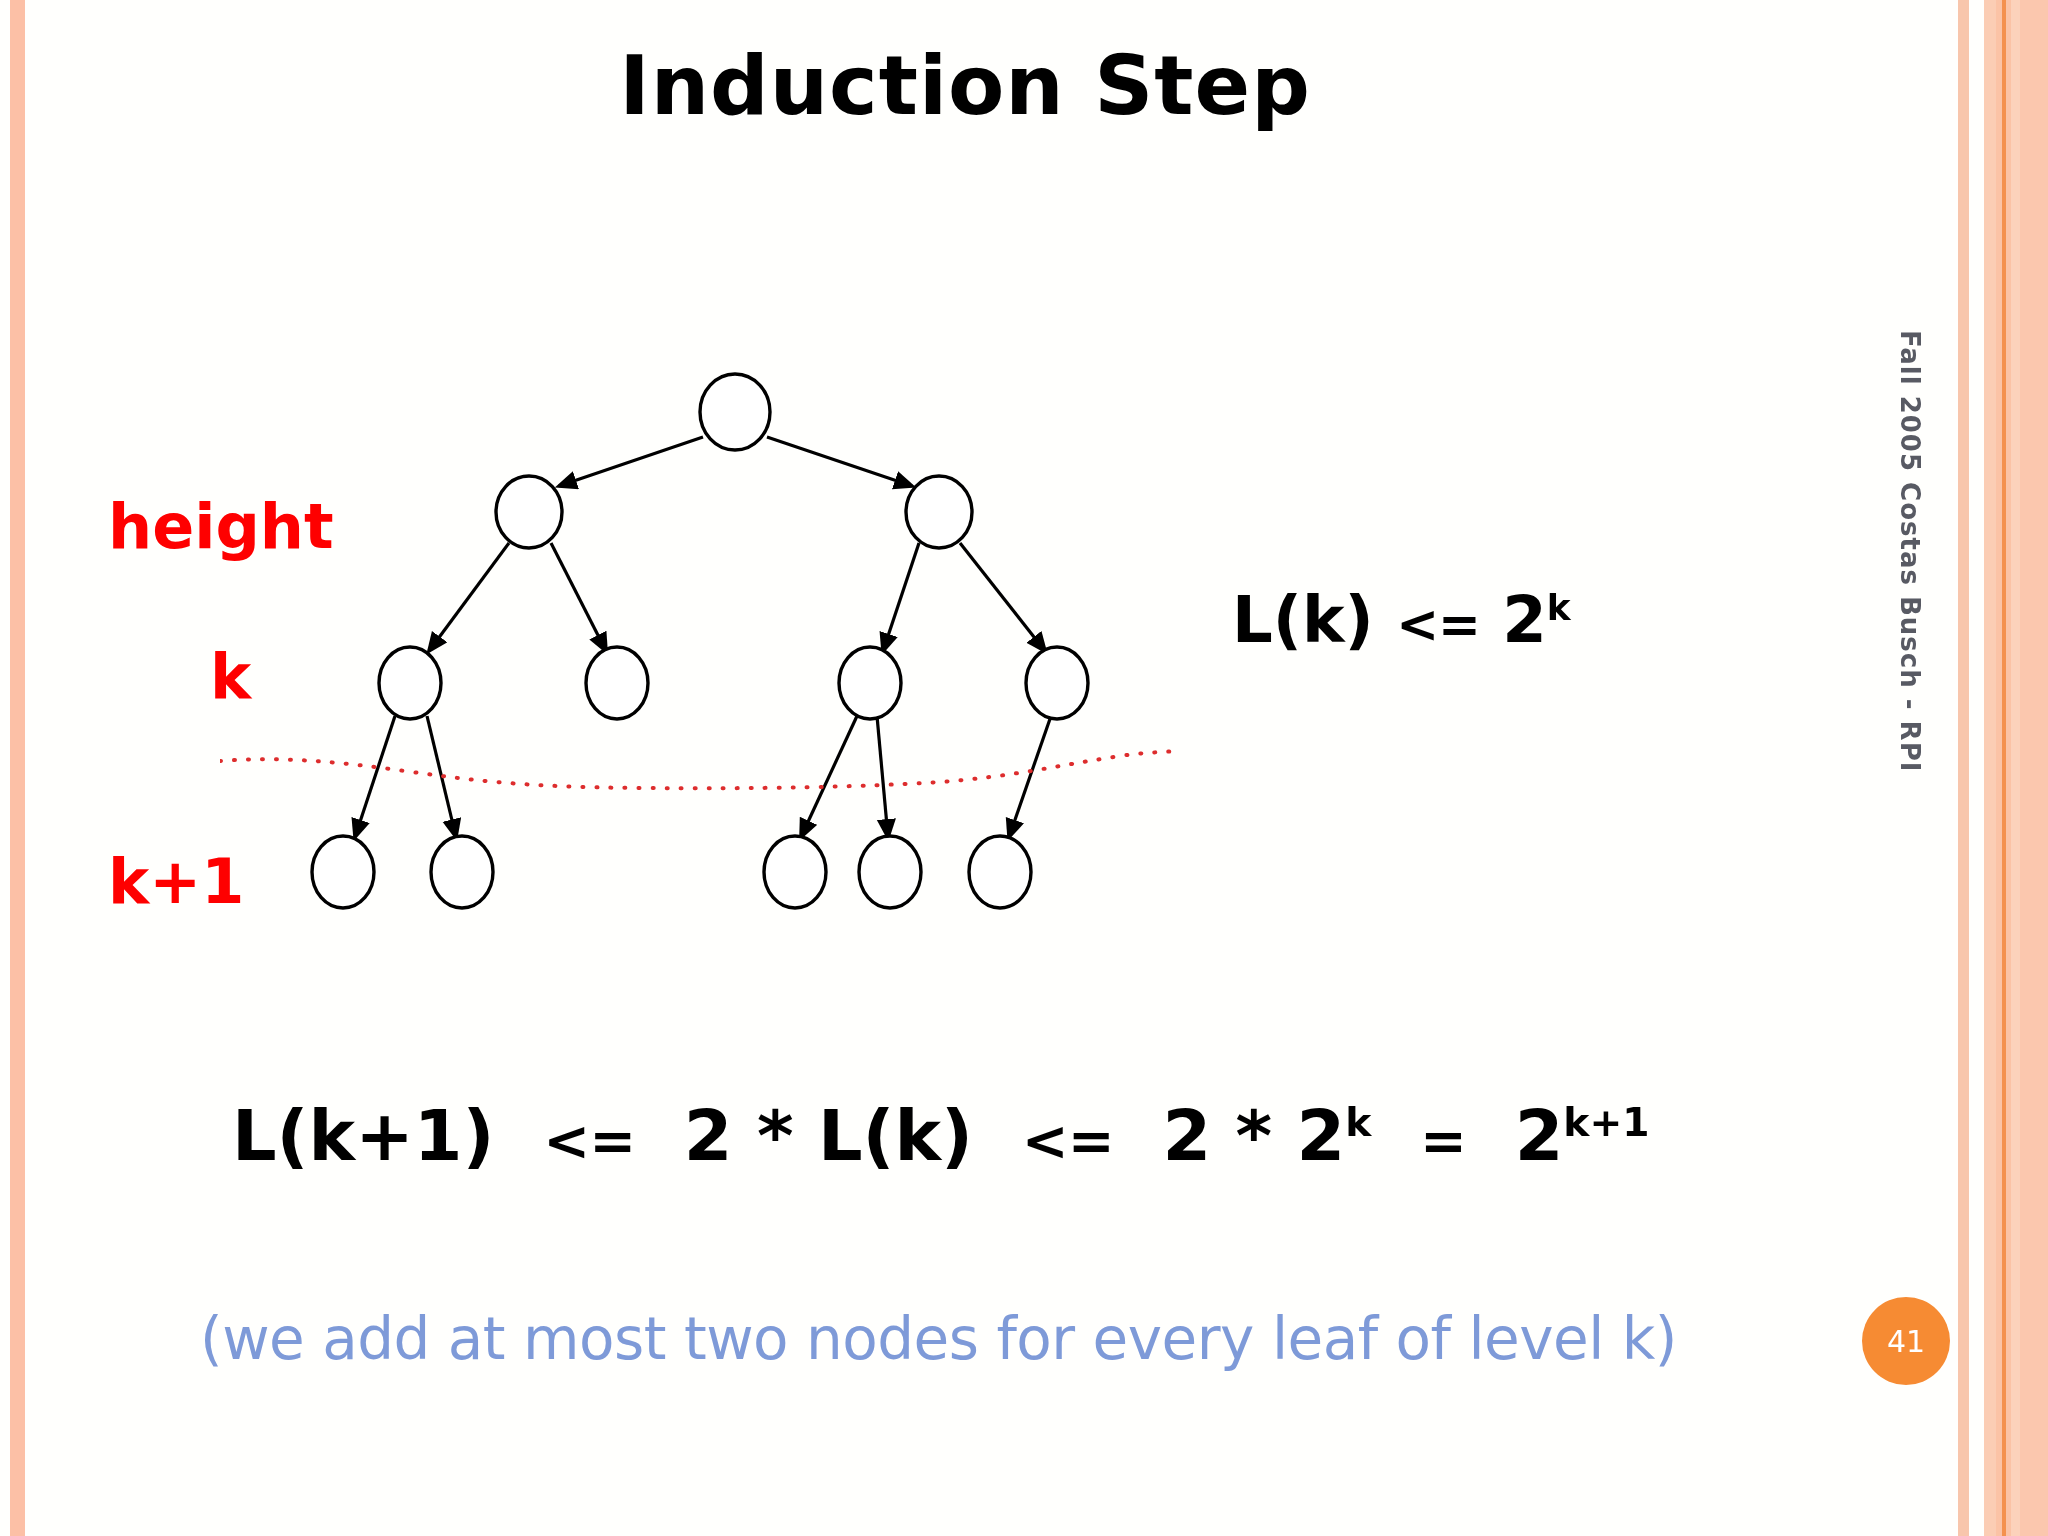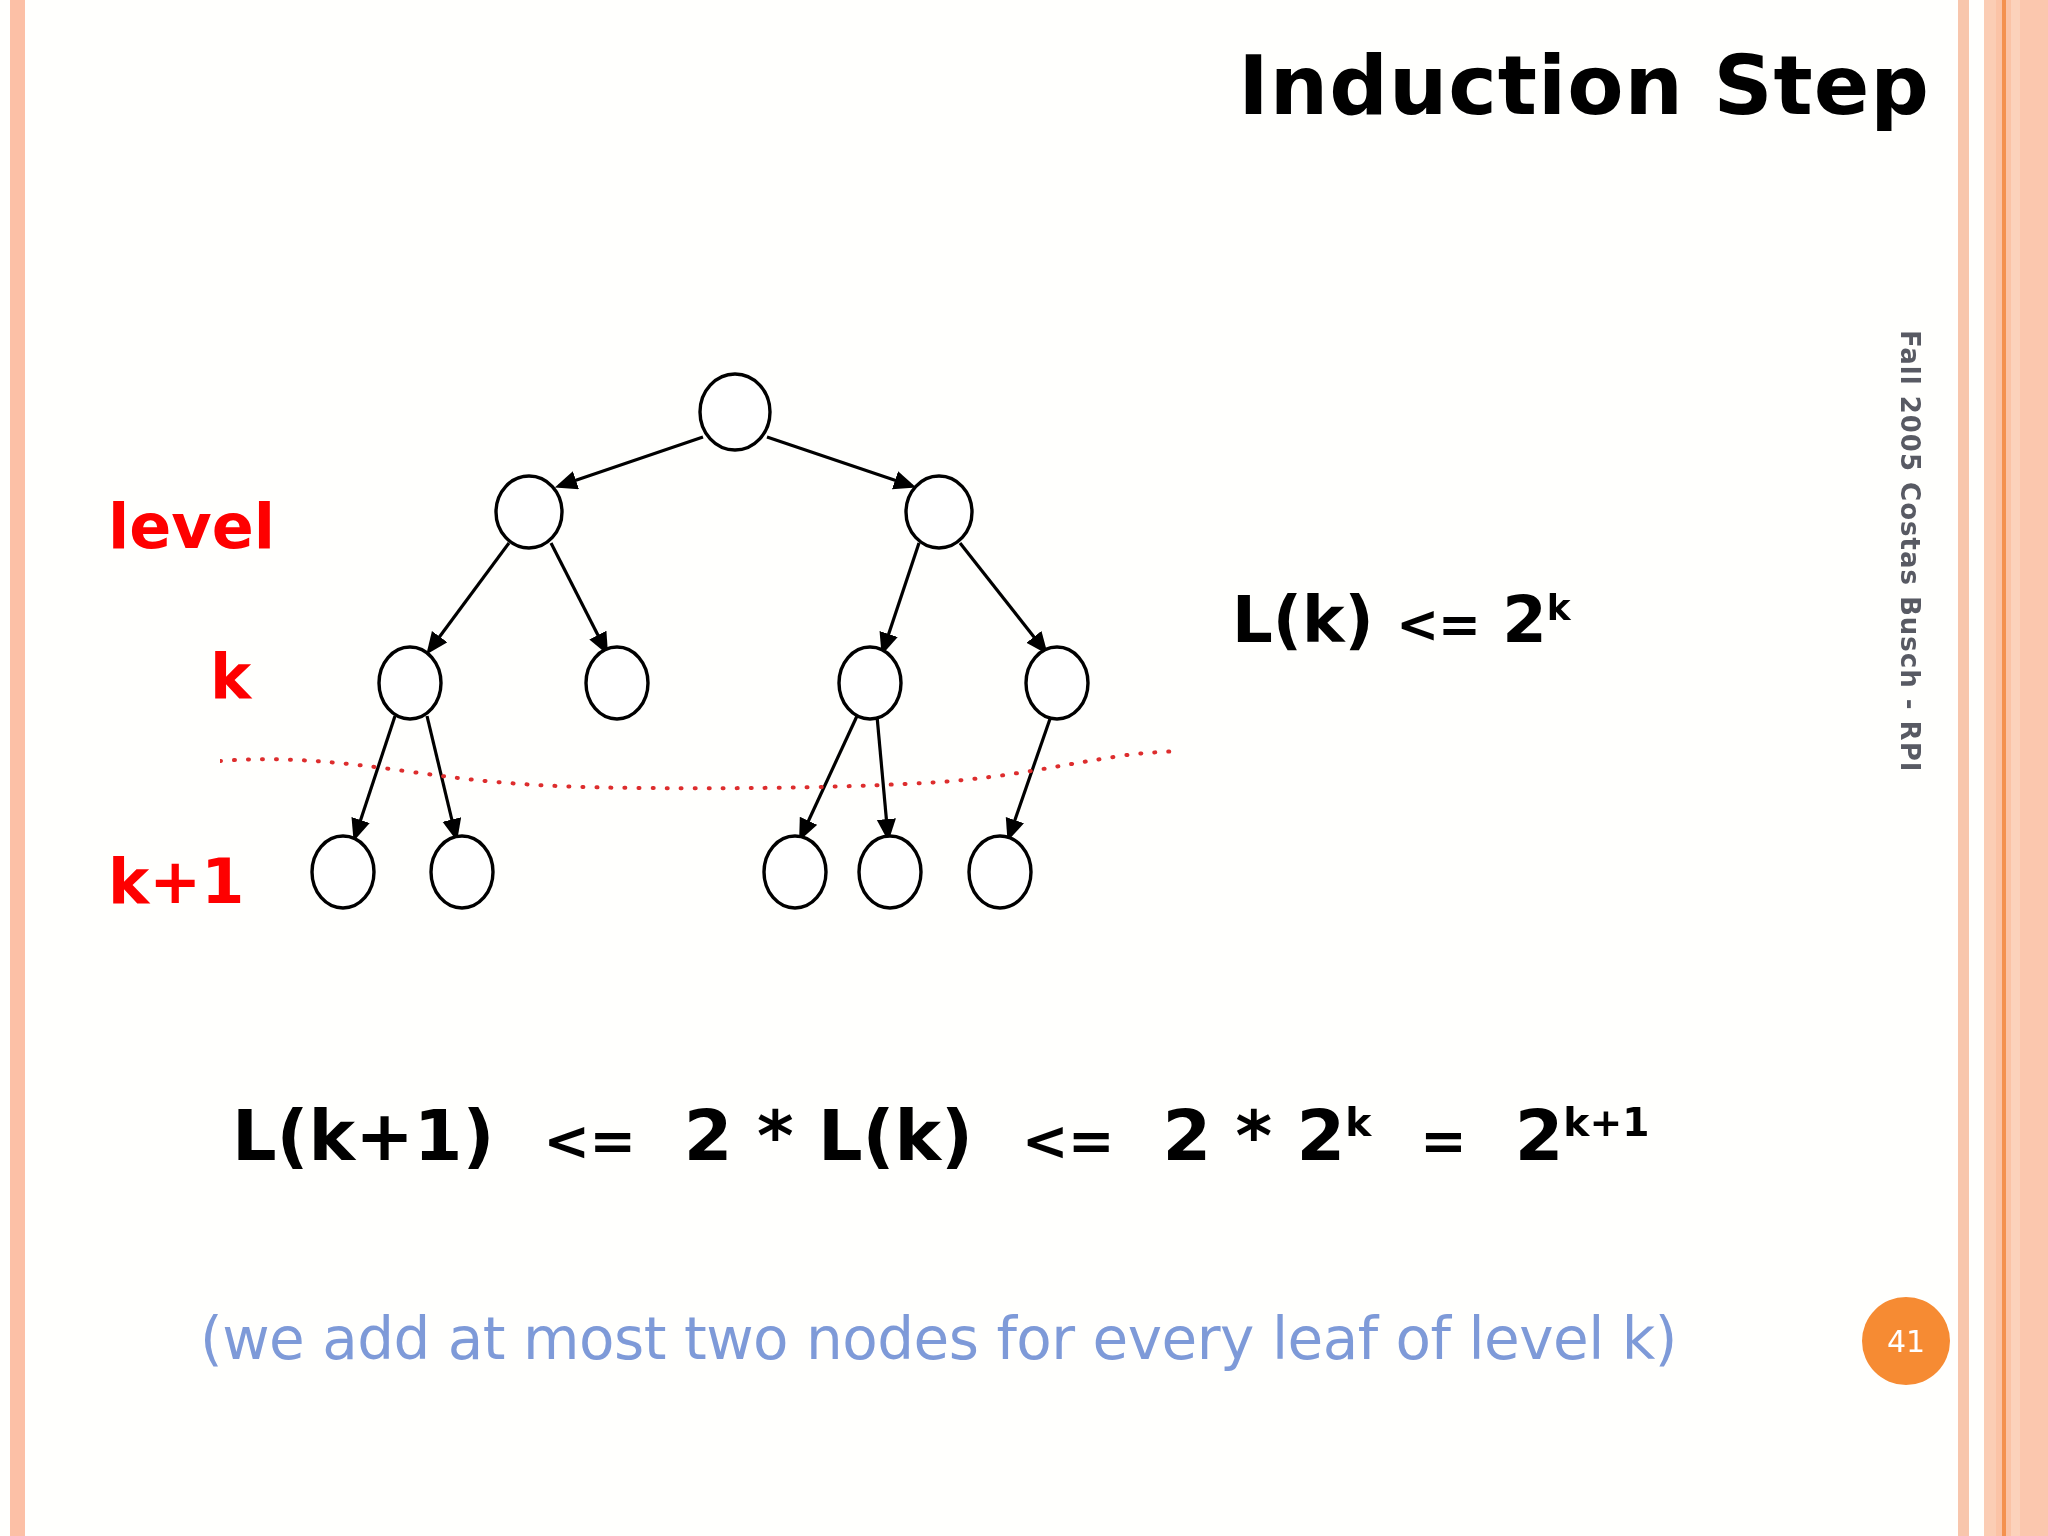--- a/index.html
+++ b/index.html
@@ -33,21 +33,21 @@
   #rs-e { left: 2006px; width: 5px;  background: #fbc3a6; }
   #rs-f { left: 2011px; width: 9px;  background: #fcd2bb; }
   #rs-g { left: 2020px; width: 28px; background: #fbc7ae; }
 
   
   #page-title {
     position: absolute;
     left: 0;
     top: 38px;
     width: 1930px;
-    text-align: right;
+    text-align: center;
     font-family: "DejaVu Sans", sans-serif;
     font-size: 82px;
     font-weight: 700;
     letter-spacing: 1px;
     color: #000000;
   }
 
   
   #vertical-credit {
     position: absolute;
@@ -138,21 +138,21 @@
   <div class="stripe" id="rs-c"></div>
   <div class="stripe" id="rs-d"></div>
   <div class="stripe" id="rs-e"></div>
   <div class="stripe" id="rs-f"></div>
   <div class="stripe" id="rs-g"></div>
 
   <div id="page-title">Induction Step</div>
 
   <div id="vertical-credit">Fall 2005    Costas Busch - RPI</div>
 
-  <div class="level-label" id="label-height">level</div>
+  <div class="level-label" id="label-height">height</div>
   <div class="level-label" id="label-k">k</div>
   <div class="level-label" id="label-kplus1">k+1</div>
 
   <svg id="tree-diagram" width="960" height="620" viewBox="0 0 960 620">
     <defs>
       <marker id="arrowhead" markerWidth="7" markerHeight="7" refX="5.6" refY="3" orient="auto">
         <path d="M0,0 L7,3 L0,6 Z" fill="#000000"></path>
       </marker>
     </defs>
 

